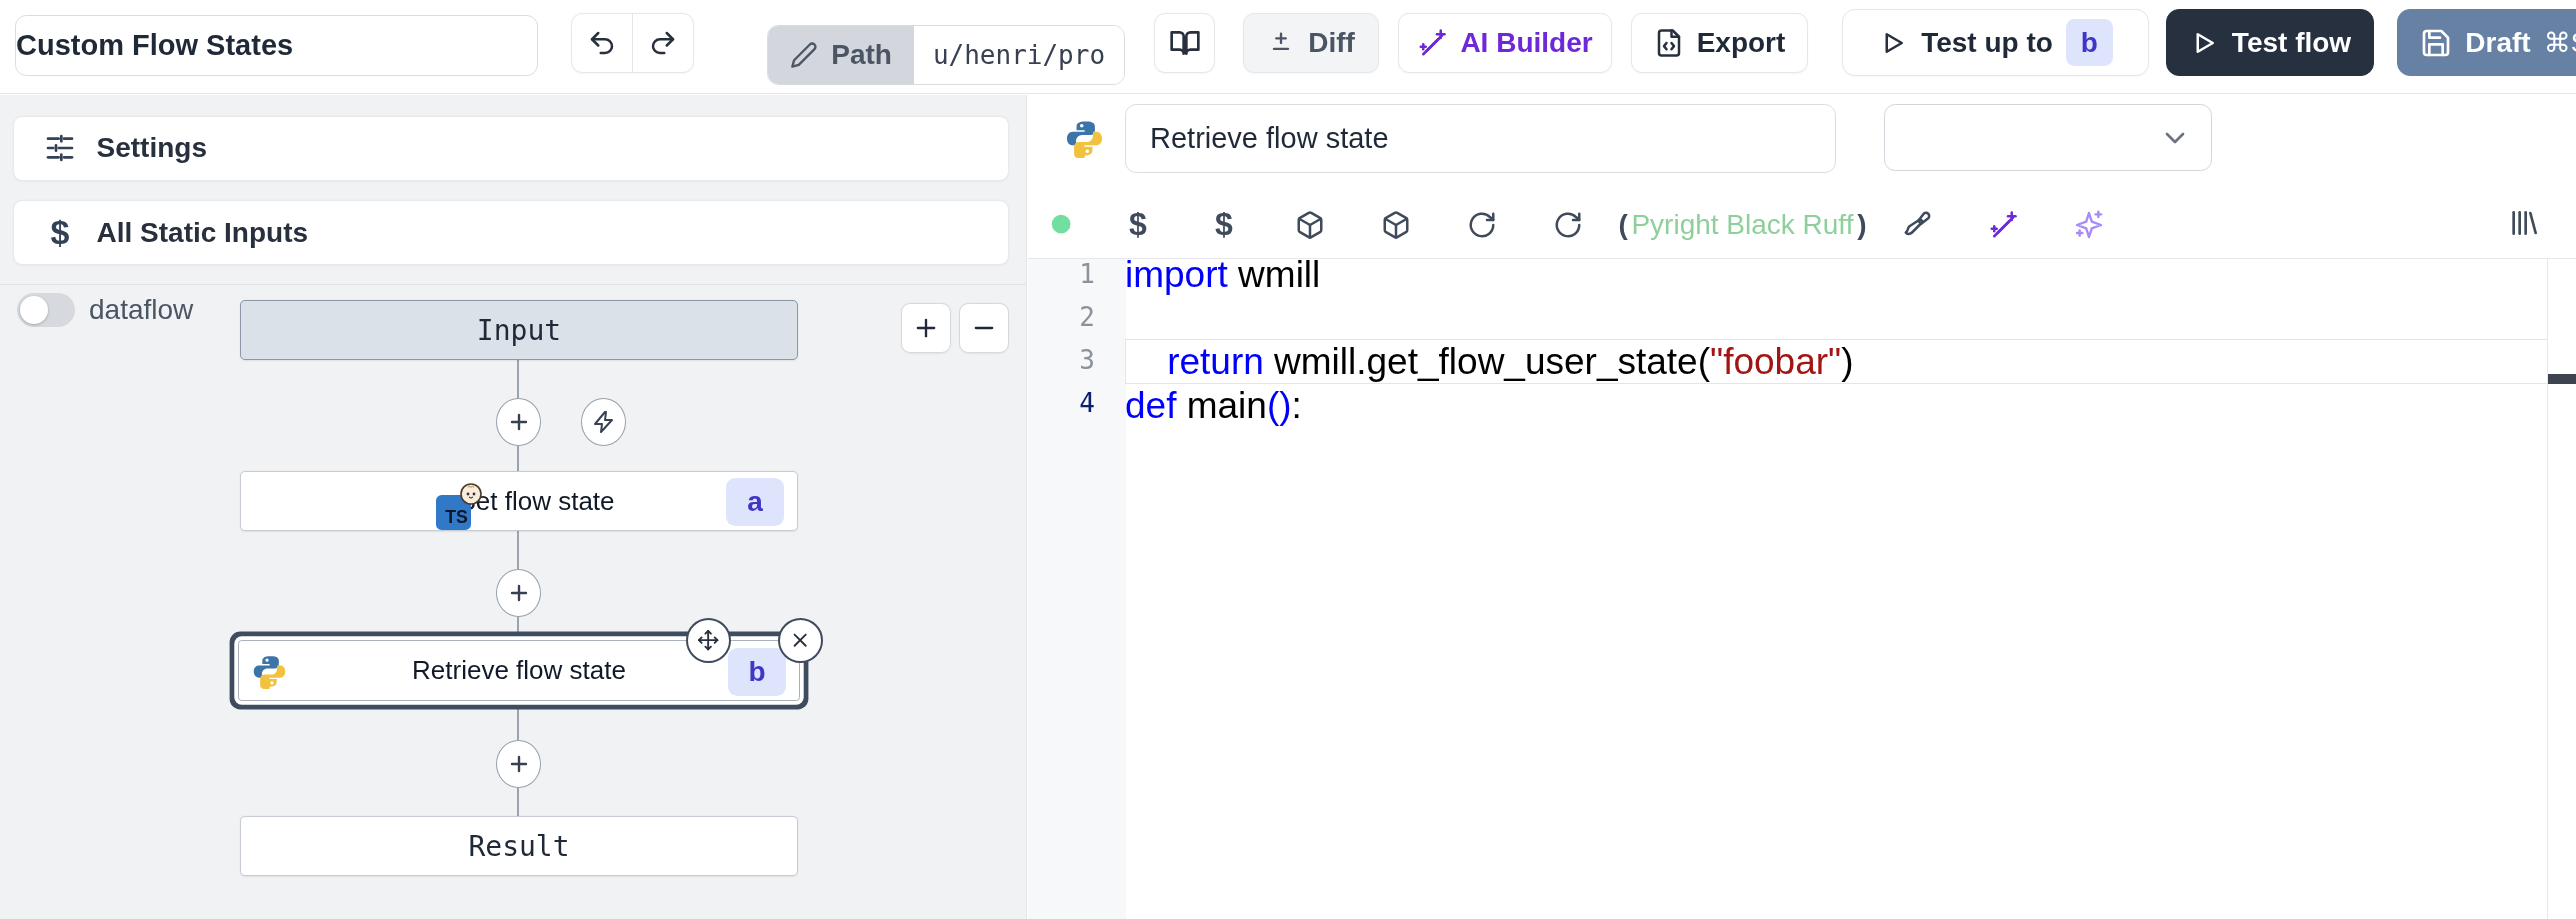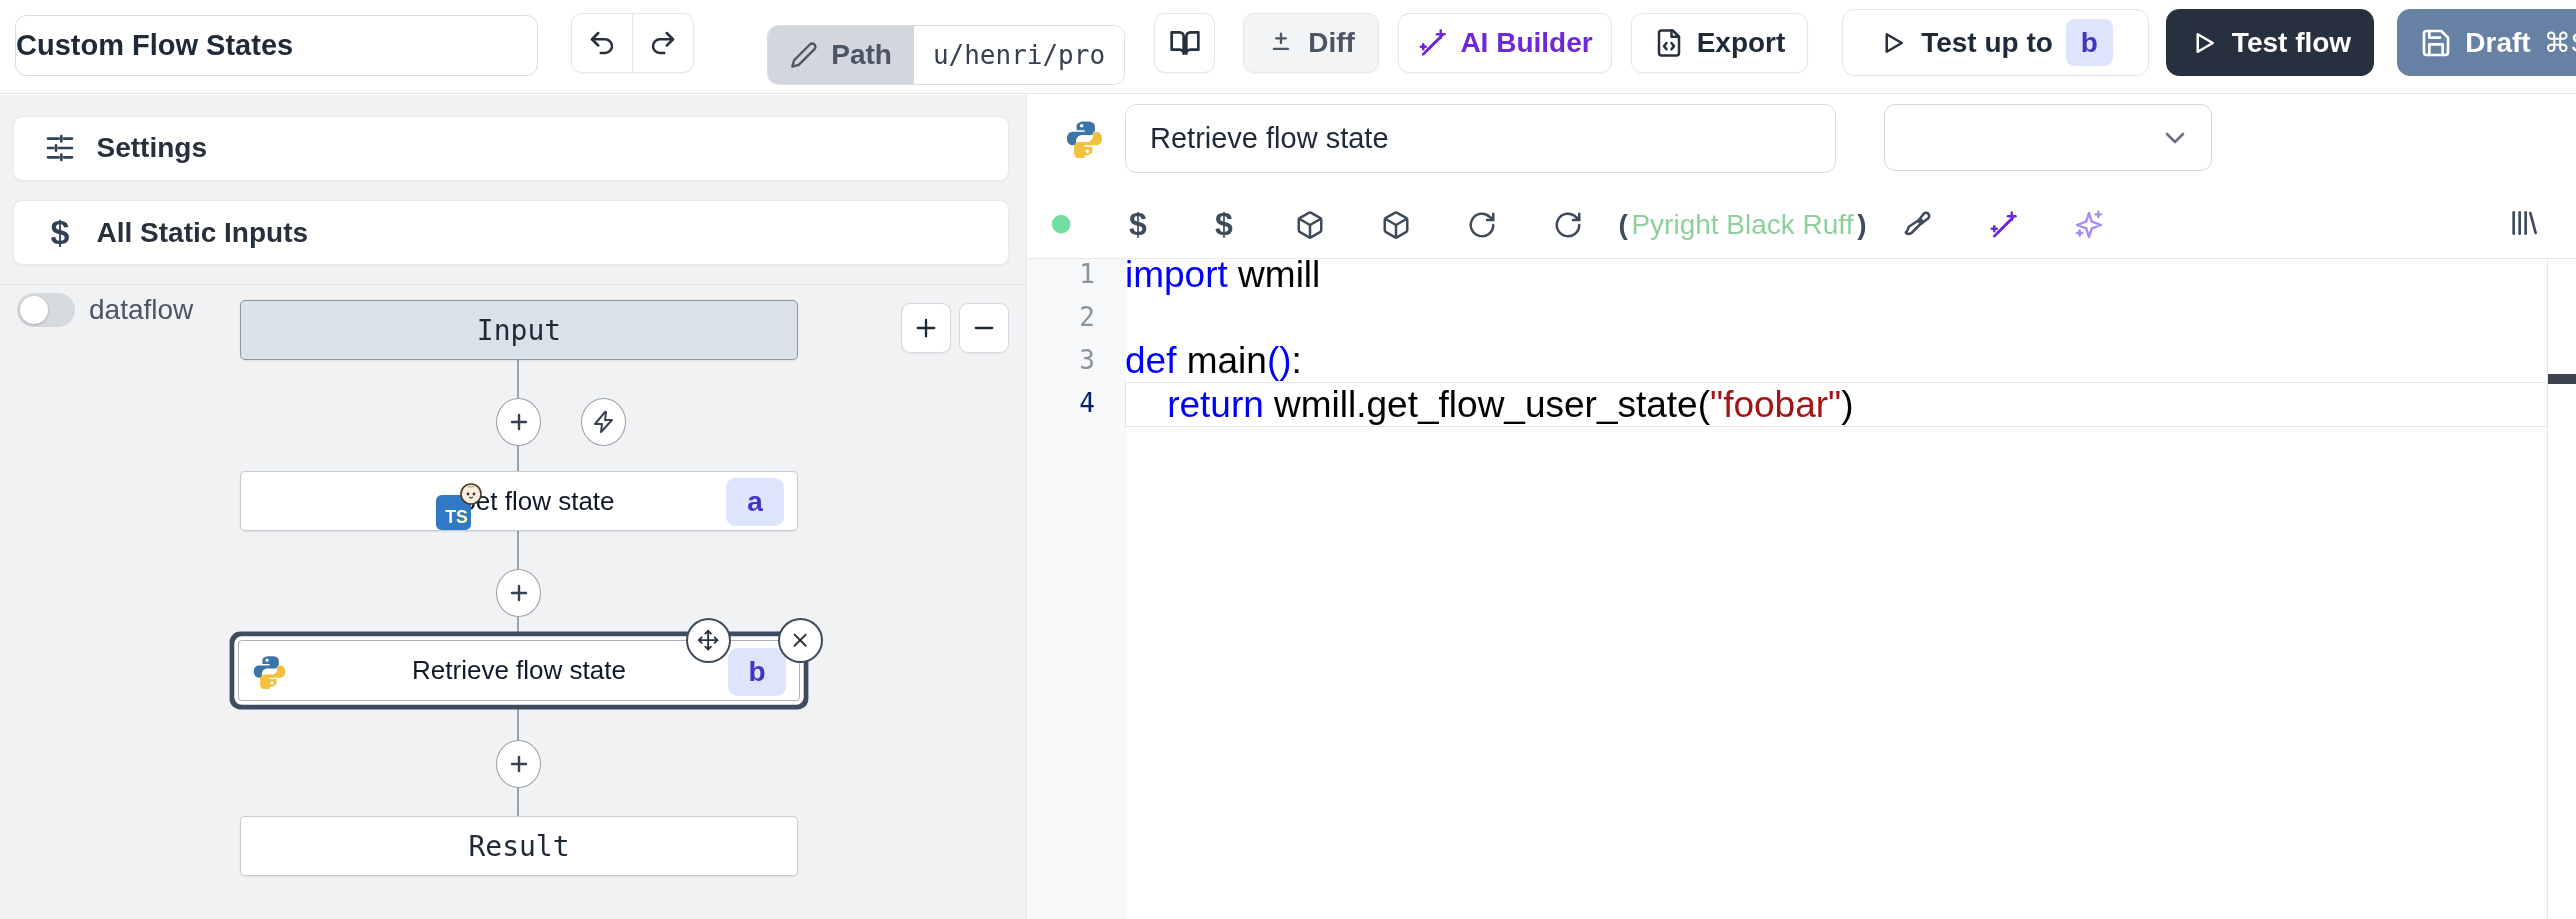--- a/index.html
+++ b/index.html
@@ -95,21 +95,21 @@
   .gutter .ln.active{color:#0b216f;}
   .codelines{left:97px;top:158px;width:1423px;}
   .code-line{height:43px;line-height:43px;white-space:pre;font-family:Liberation Sans, sans-serif;font-size:37px;color:#000;}
   .code-line.active{border:1.9px solid #e5e5e5;background:#fff;}
   .tk-kw{color:#0000ff;}
   .tk-pl{color:#000000;}
   .tk-str{color:#a31515;}
   .ruler-line{left:1519px;top:164px;width:0.9px;height:661px;background:#e5e7eb;}
   .ruler-marker{left:1520px;top:279px;width:28px;height:10.2px;background:#3d4450;}
 
-  .tsicon{width:35px;height:35px;background:#3178c6;border-radius:5.6px;color:#fef9c3;font-weight:700;font-size:17.7px;display:flex;align-items:flex-end;justify-content:flex-end;padding:0 3.7px 1.9px 0;box-sizing:border-box;position:relative;}
+  .tsicon{width:35px;height:35px;background:#3178c6;border-radius:5.6px;color:#0f172a;font-weight:700;font-size:17.7px;display:flex;align-items:flex-end;justify-content:flex-end;padding:0 3.7px 1.9px 0;box-sizing:border-box;position:relative;}
   .bunmoji{position:absolute;right:-11.2px;top:-13px;}
 </style>
 </head>
 <body>
 
 <div class="abs" id="header">
   <div class="abs titlebox">
       <span>Custom Flow States</span>
     </div>
 
@@ -455,19 +455,19 @@
   <div class="abs gutterbg"></div>
   <div class="abs gutter">
       <div class="ln">1</div>
       <div class="ln">2</div>
       <div class="ln">3</div>
       <div class="ln active">4</div>
     </div>
   <div class="abs codelines">
       <div class="code-line"><span class="tk-kw">import</span><span class="tk-pl"> wmill</span></div>
       <div class="code-line"></div>
+      <div class="code-line active"><span class="tk-pl">    </span><span class="tk-kw">return</span><span class="tk-pl"> wmill.get_flow_user_state(</span><span class="tk-str">"foobar"</span><span class="tk-pl">)</span></div>
       <div class="code-line"><span class="tk-kw">def</span><span class="tk-pl"> main</span><span class="tk-kw">()</span><span class="tk-pl">:</span></div>
-      <div class="code-line active"><span class="tk-pl">    </span><span class="tk-kw">return</span><span class="tk-pl"> wmill.get_flow_user_state(</span><span class="tk-str">"foobar"</span><span class="tk-pl">)</span></div>
     </div>
   <div class="abs ruler-line"></div>
   <div class="abs ruler-marker"></div>
 </div>
 
 
 </body></html>

